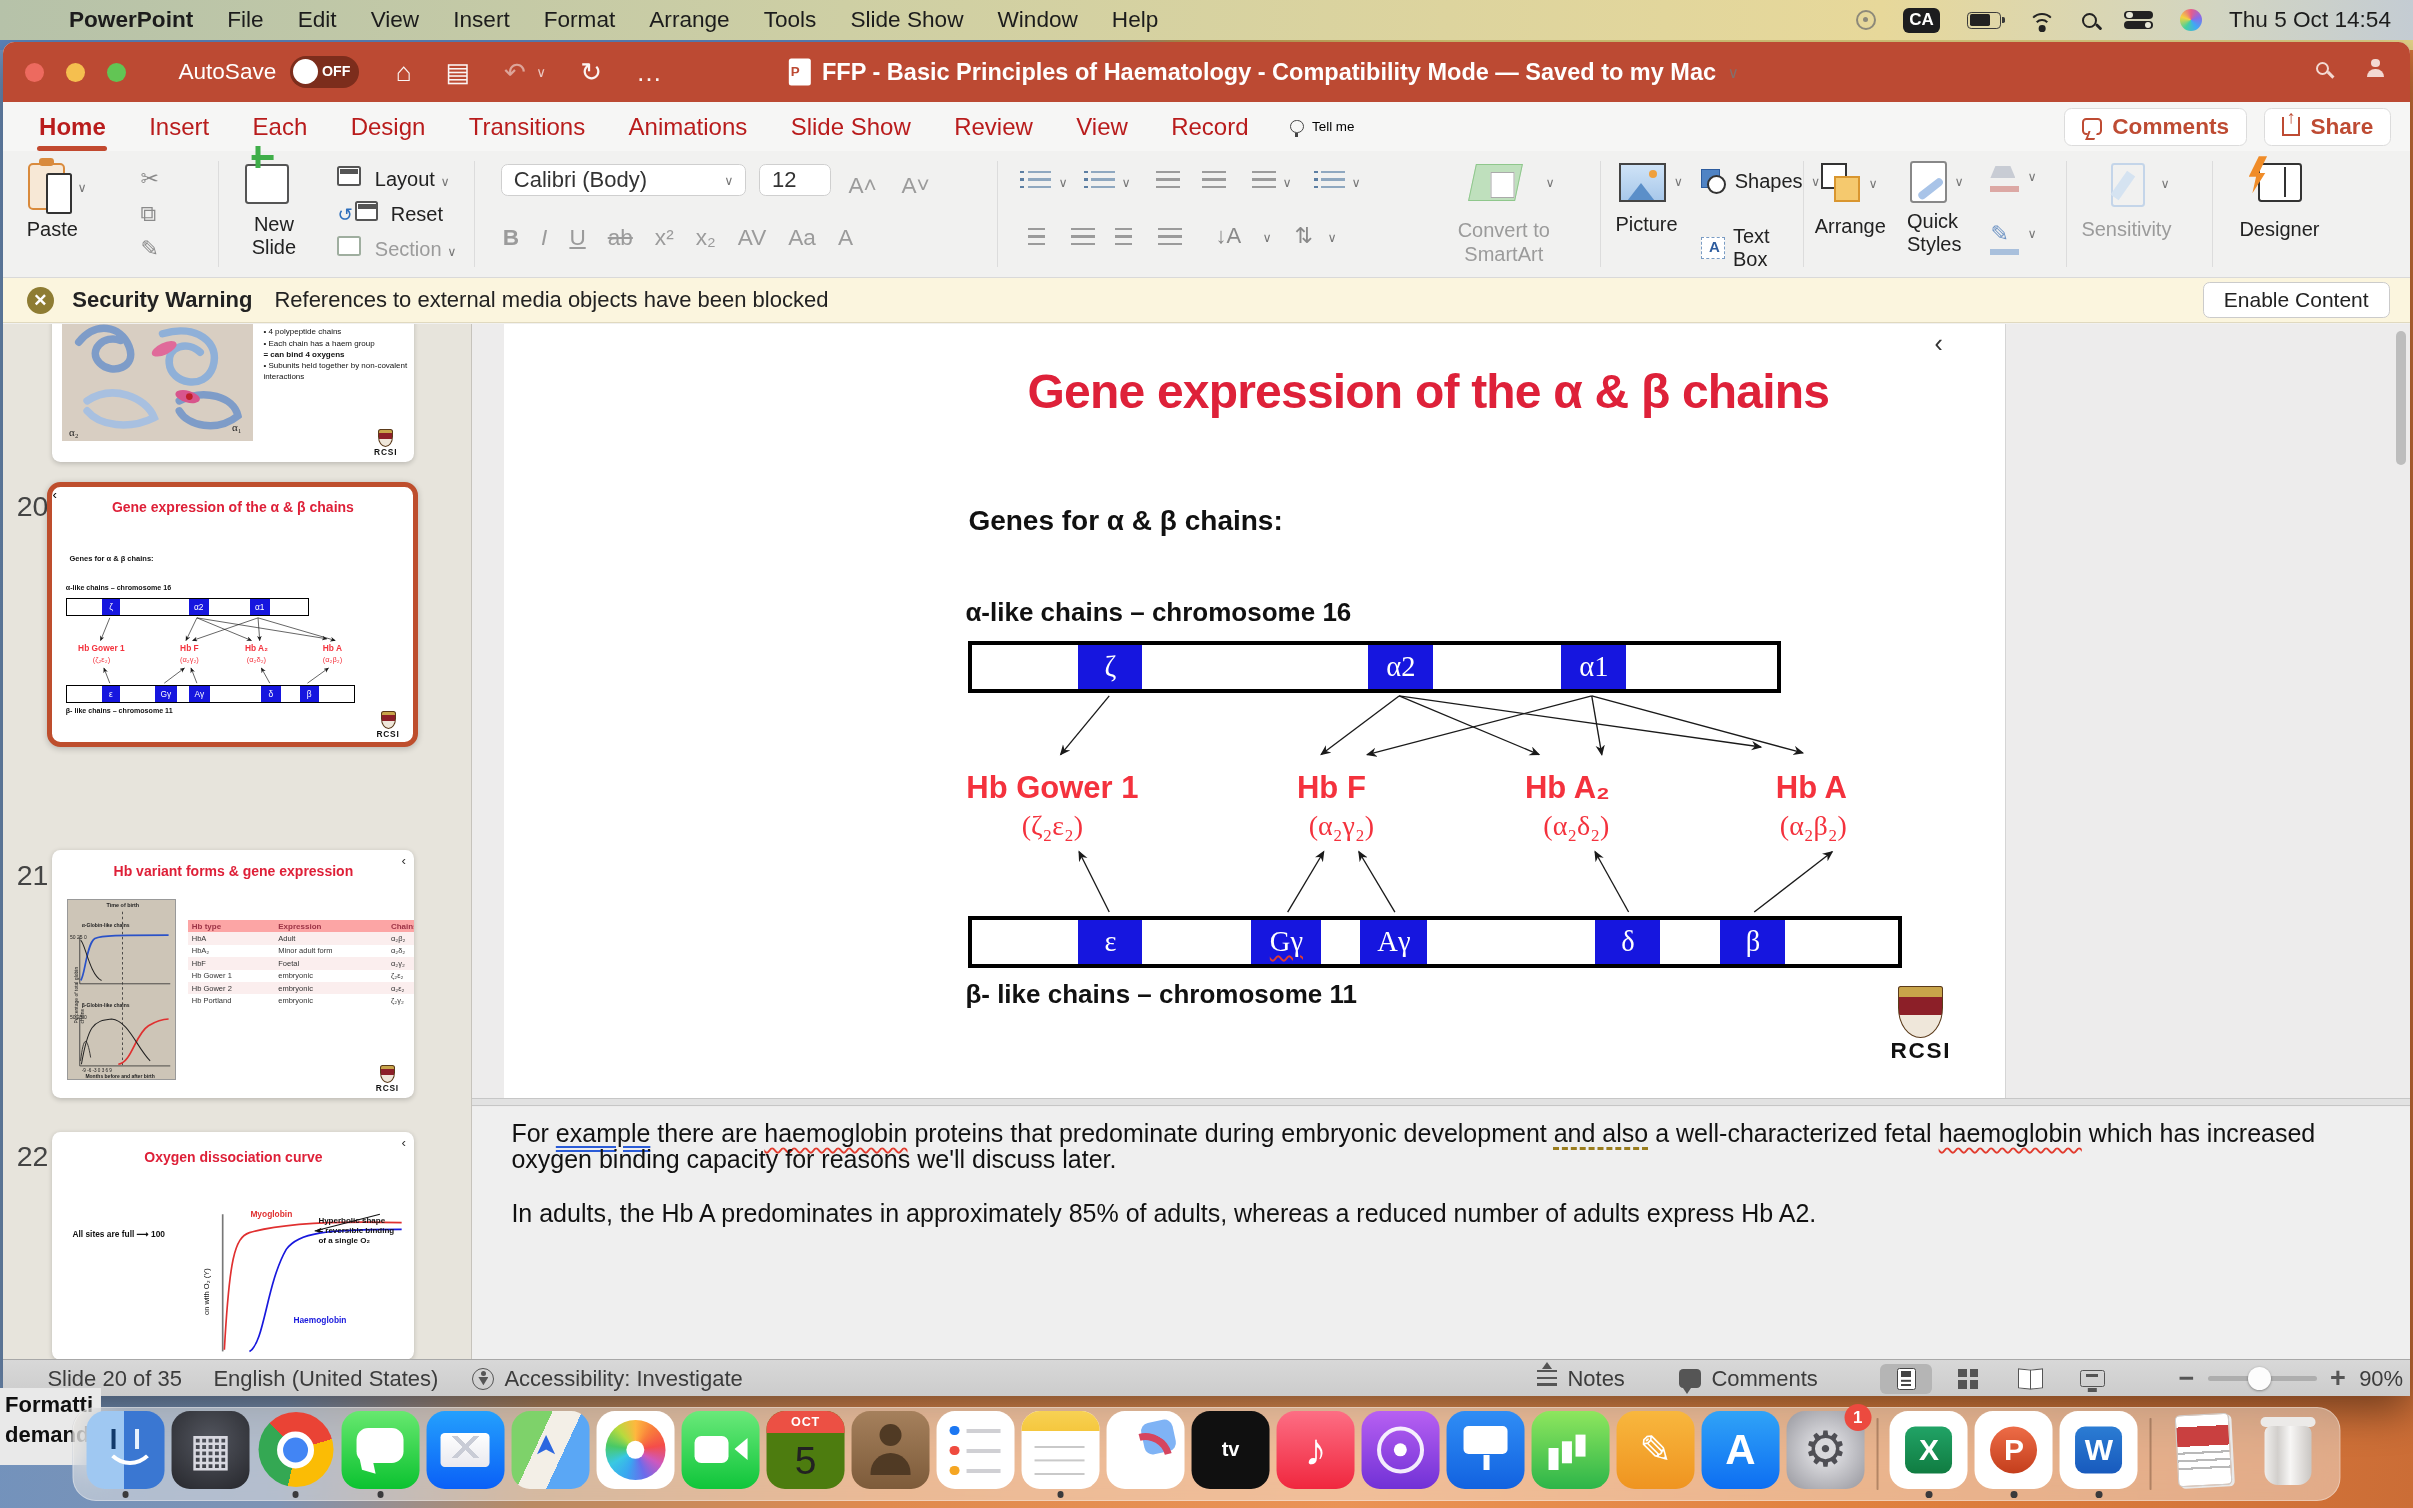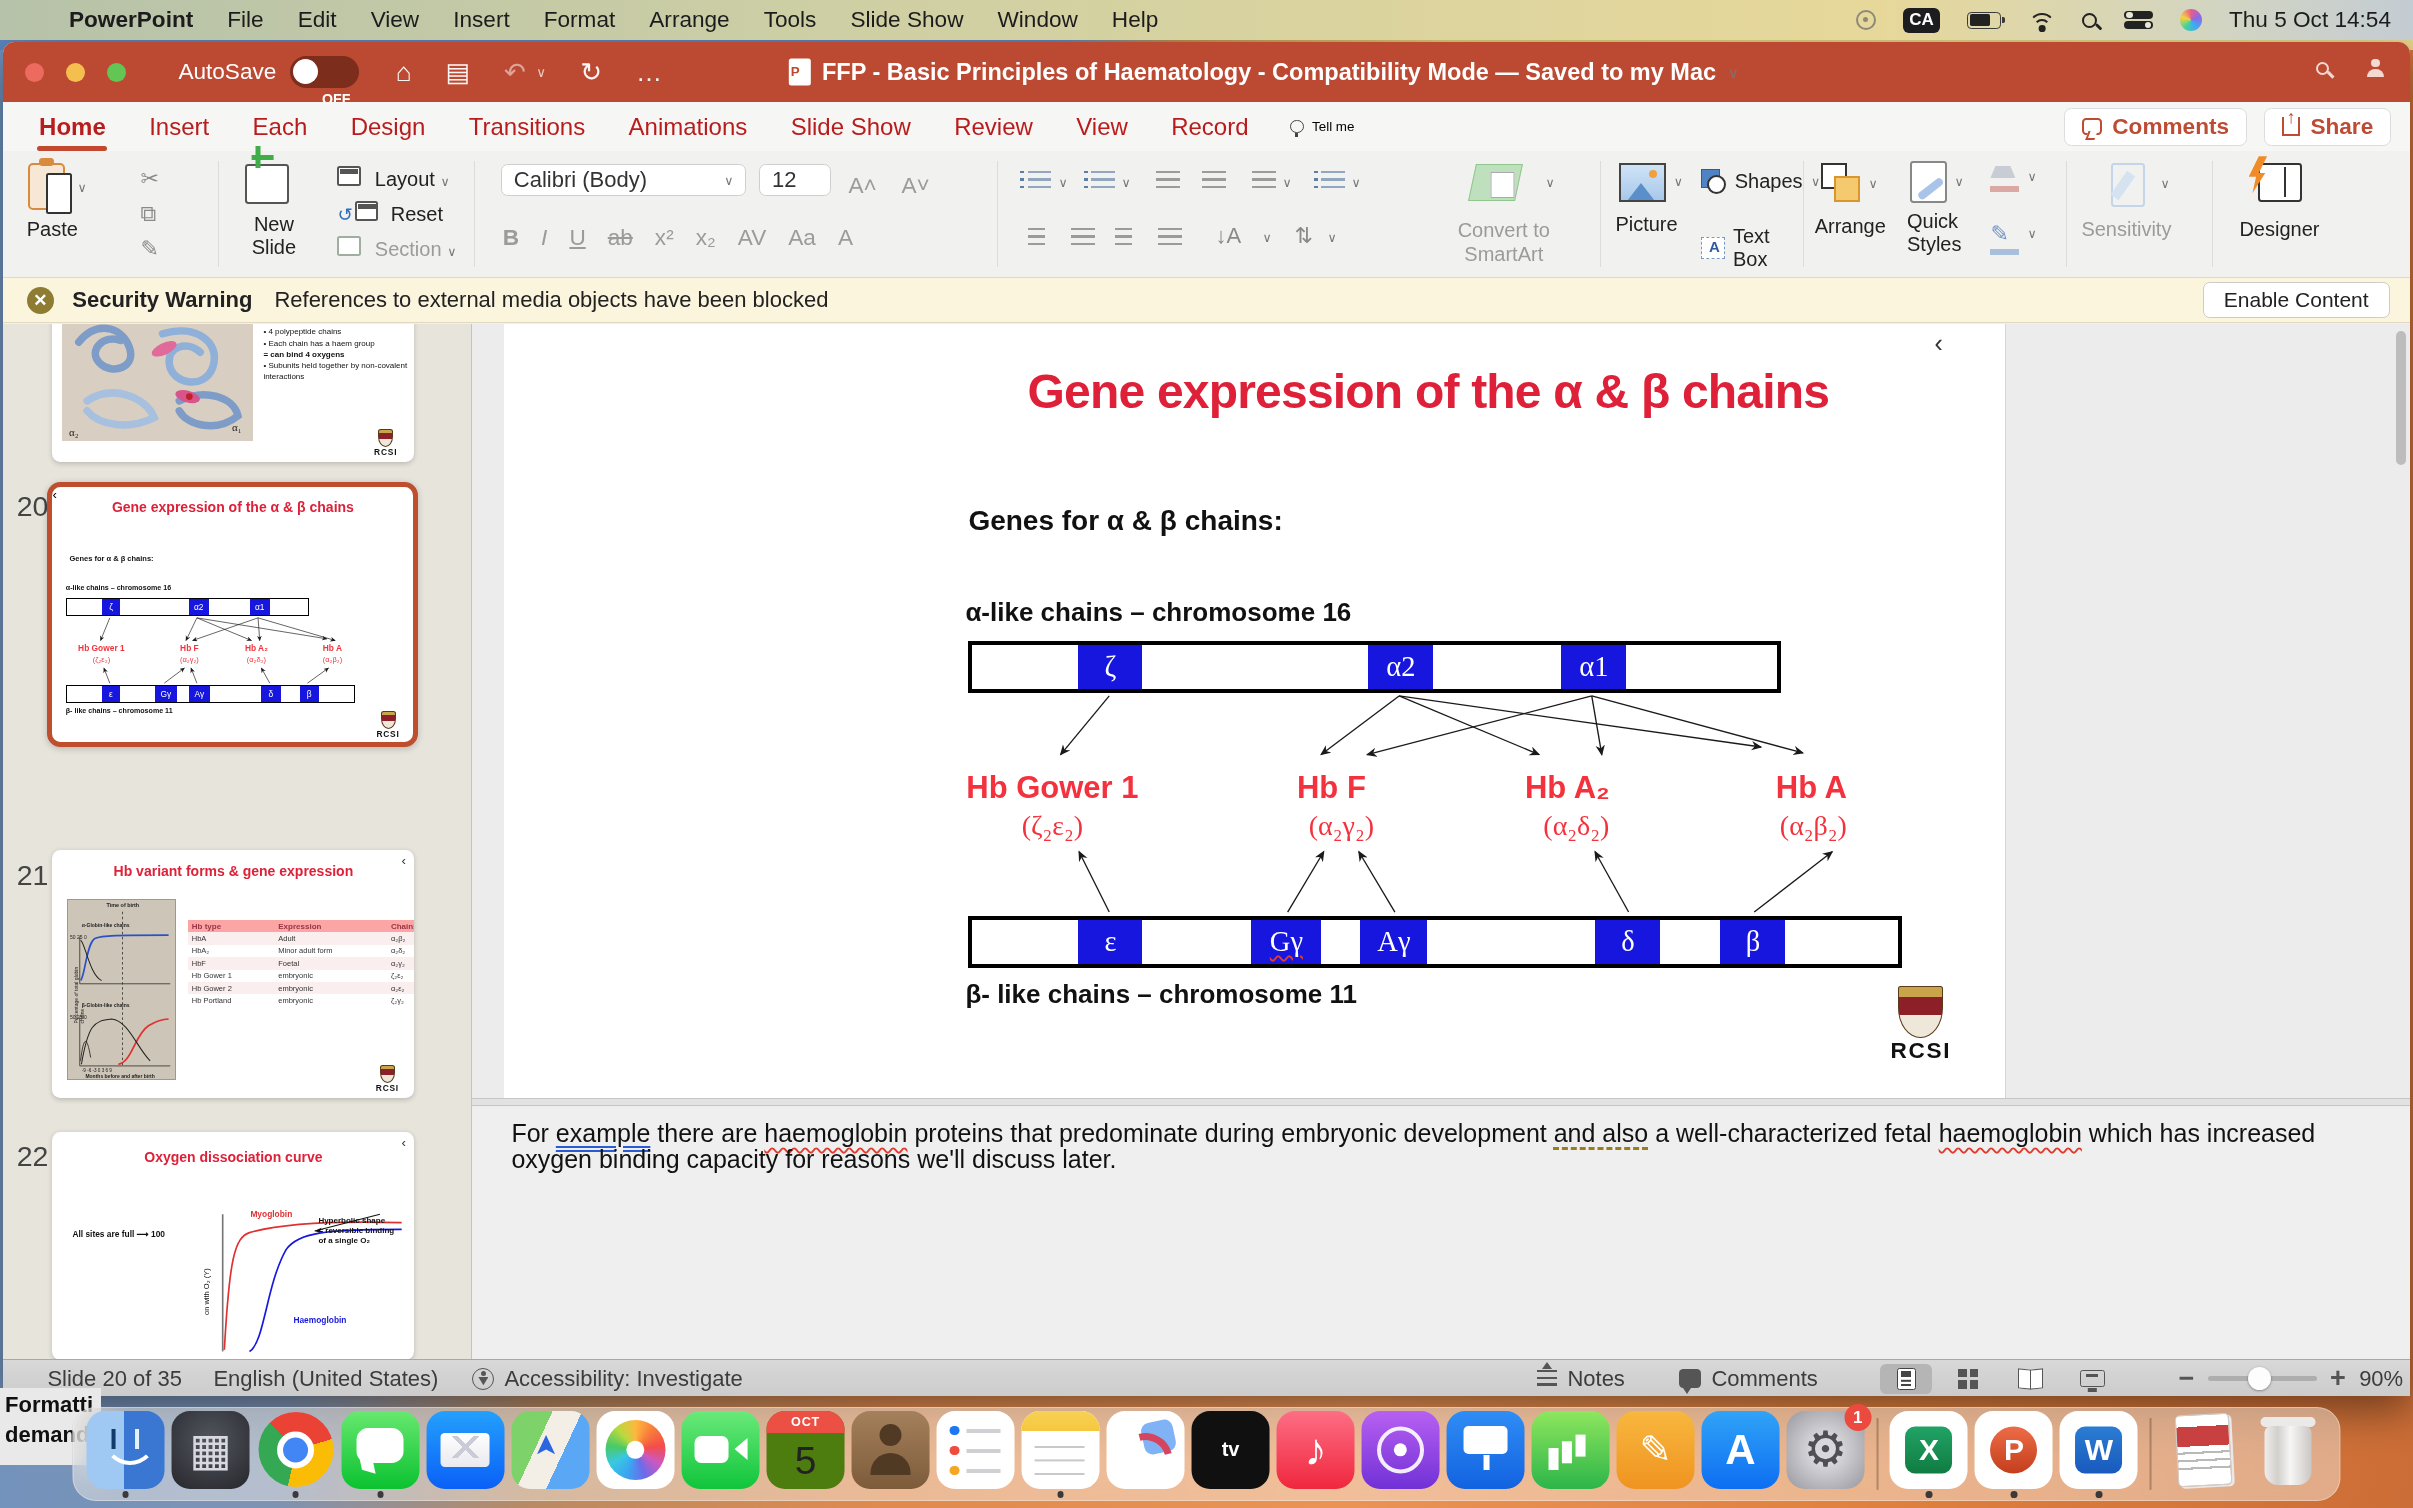--- a/index.html
+++ b/index.html
@@ -48,21 +48,21 @@
     overflow:hidden; box-shadow:0 15px 42px rgba(0,0,0,.45); z-index:4; background:#f1f1f0; }
 
   
   #titlebar { position:absolute; top:0; left:0; right:0; height:60px; background:#bc4a33; display:flex; align-items:center; color:#fff; }
   .traffic { display:flex; gap:22px; margin-left:22px; }
   .tl { width:19px; height:19px; border-radius:50%; }
   .tl.red{ background:#ed6a5f; } .tl.yellow{ background:#f5bf4f; } .tl.green{ background:#62c554; }
   .autosave-label { margin-left:52px; font-size:22.6px; }
   .as-toggle { margin-left:13.4px; width:69px; height:32px; background:#7c2d1c; border-radius:17px; position:relative; }
   .as-toggle .knob { position:absolute; left:3.4px; top:3.4px; width:25px; height:25px; background:#fff; border-radius:50%; }
-  .as-toggle .state { position:absolute; right:8.4px; top:6.7px; font-size:14.2px; font-weight:700; color:#fff;margin-top:28px; }
+  .as-toggle .state { position:absolute; right:8.4px; top:6.7px; font-size:14.2px; font-weight:700; color:#fff; }
   .tb-icons { display:flex; gap:34px; margin-left:37px; font-size:26px; align-items:center; }
   .tb-ic { opacity:.95; }
   .tb-ic.faded { opacity:.5; }
   .tb-chev { font-size:13.4px; opacity:.7; margin-left:-23.5px; }
   #tb-title { position:absolute; left:50%; top:50%; transform:translate(-44%,-50%); display:flex; align-items:center; gap:11.7px; white-space:nowrap; }
   .doc-icon { width:22px; height:27px; background:#fff; border-radius:2.5px; position:relative; }
   .doc-icon::after { content:"P"; position:absolute; left:2.5px; top:5px; font-size:13.4px; font-weight:700; color:#bc4a33; }
   #tb-title .t { font-size:23.5px; font-weight:700; color:#fff; }
   #tb-title .chev { font-size:15px; opacity:.85; }
   #tb-right { position:absolute; right:25px; top:17px; display:flex; gap:37px; align-items:center; }
@@ -869,20 +869,21 @@
             <div class="rcsi-t" style="font-size:22.6px; letter-spacing:1.7px;">RCSI</div>
           </div>
         </div>
         <div id="vscroll">
             <div class="vthumb"></div>
           </div>
         <div id="splitter"></div>
         <div id="notespane">
           <div id="notes-text">
               <p><span>For </span><span class="u-double">example</span><span> there are </span><span class="u-wavy">haemoglobin</span><span> proteins that predominate during embryonic development </span><span class="u-dash">and also</span><span> a well-characterized fetal </span><span class="u-wavy">haemoglobin</span><span> which has increased oxygen binding capacity for reasons we'll discuss later.</span></p>
+              <p><span>In adults, the Hb A predominates in approximately 85% of adults, whereas a reduced number of adults express Hb A2.</span></p>
             </div>
         </div>
       </div>
     </div>
 
     <div id="statusbar">
       <div class="sb-abs" style="left:44px;">
           <span>Slide 20 of 35</span>
         </div>
       <div class="sb-abs" style="left:210px;">

